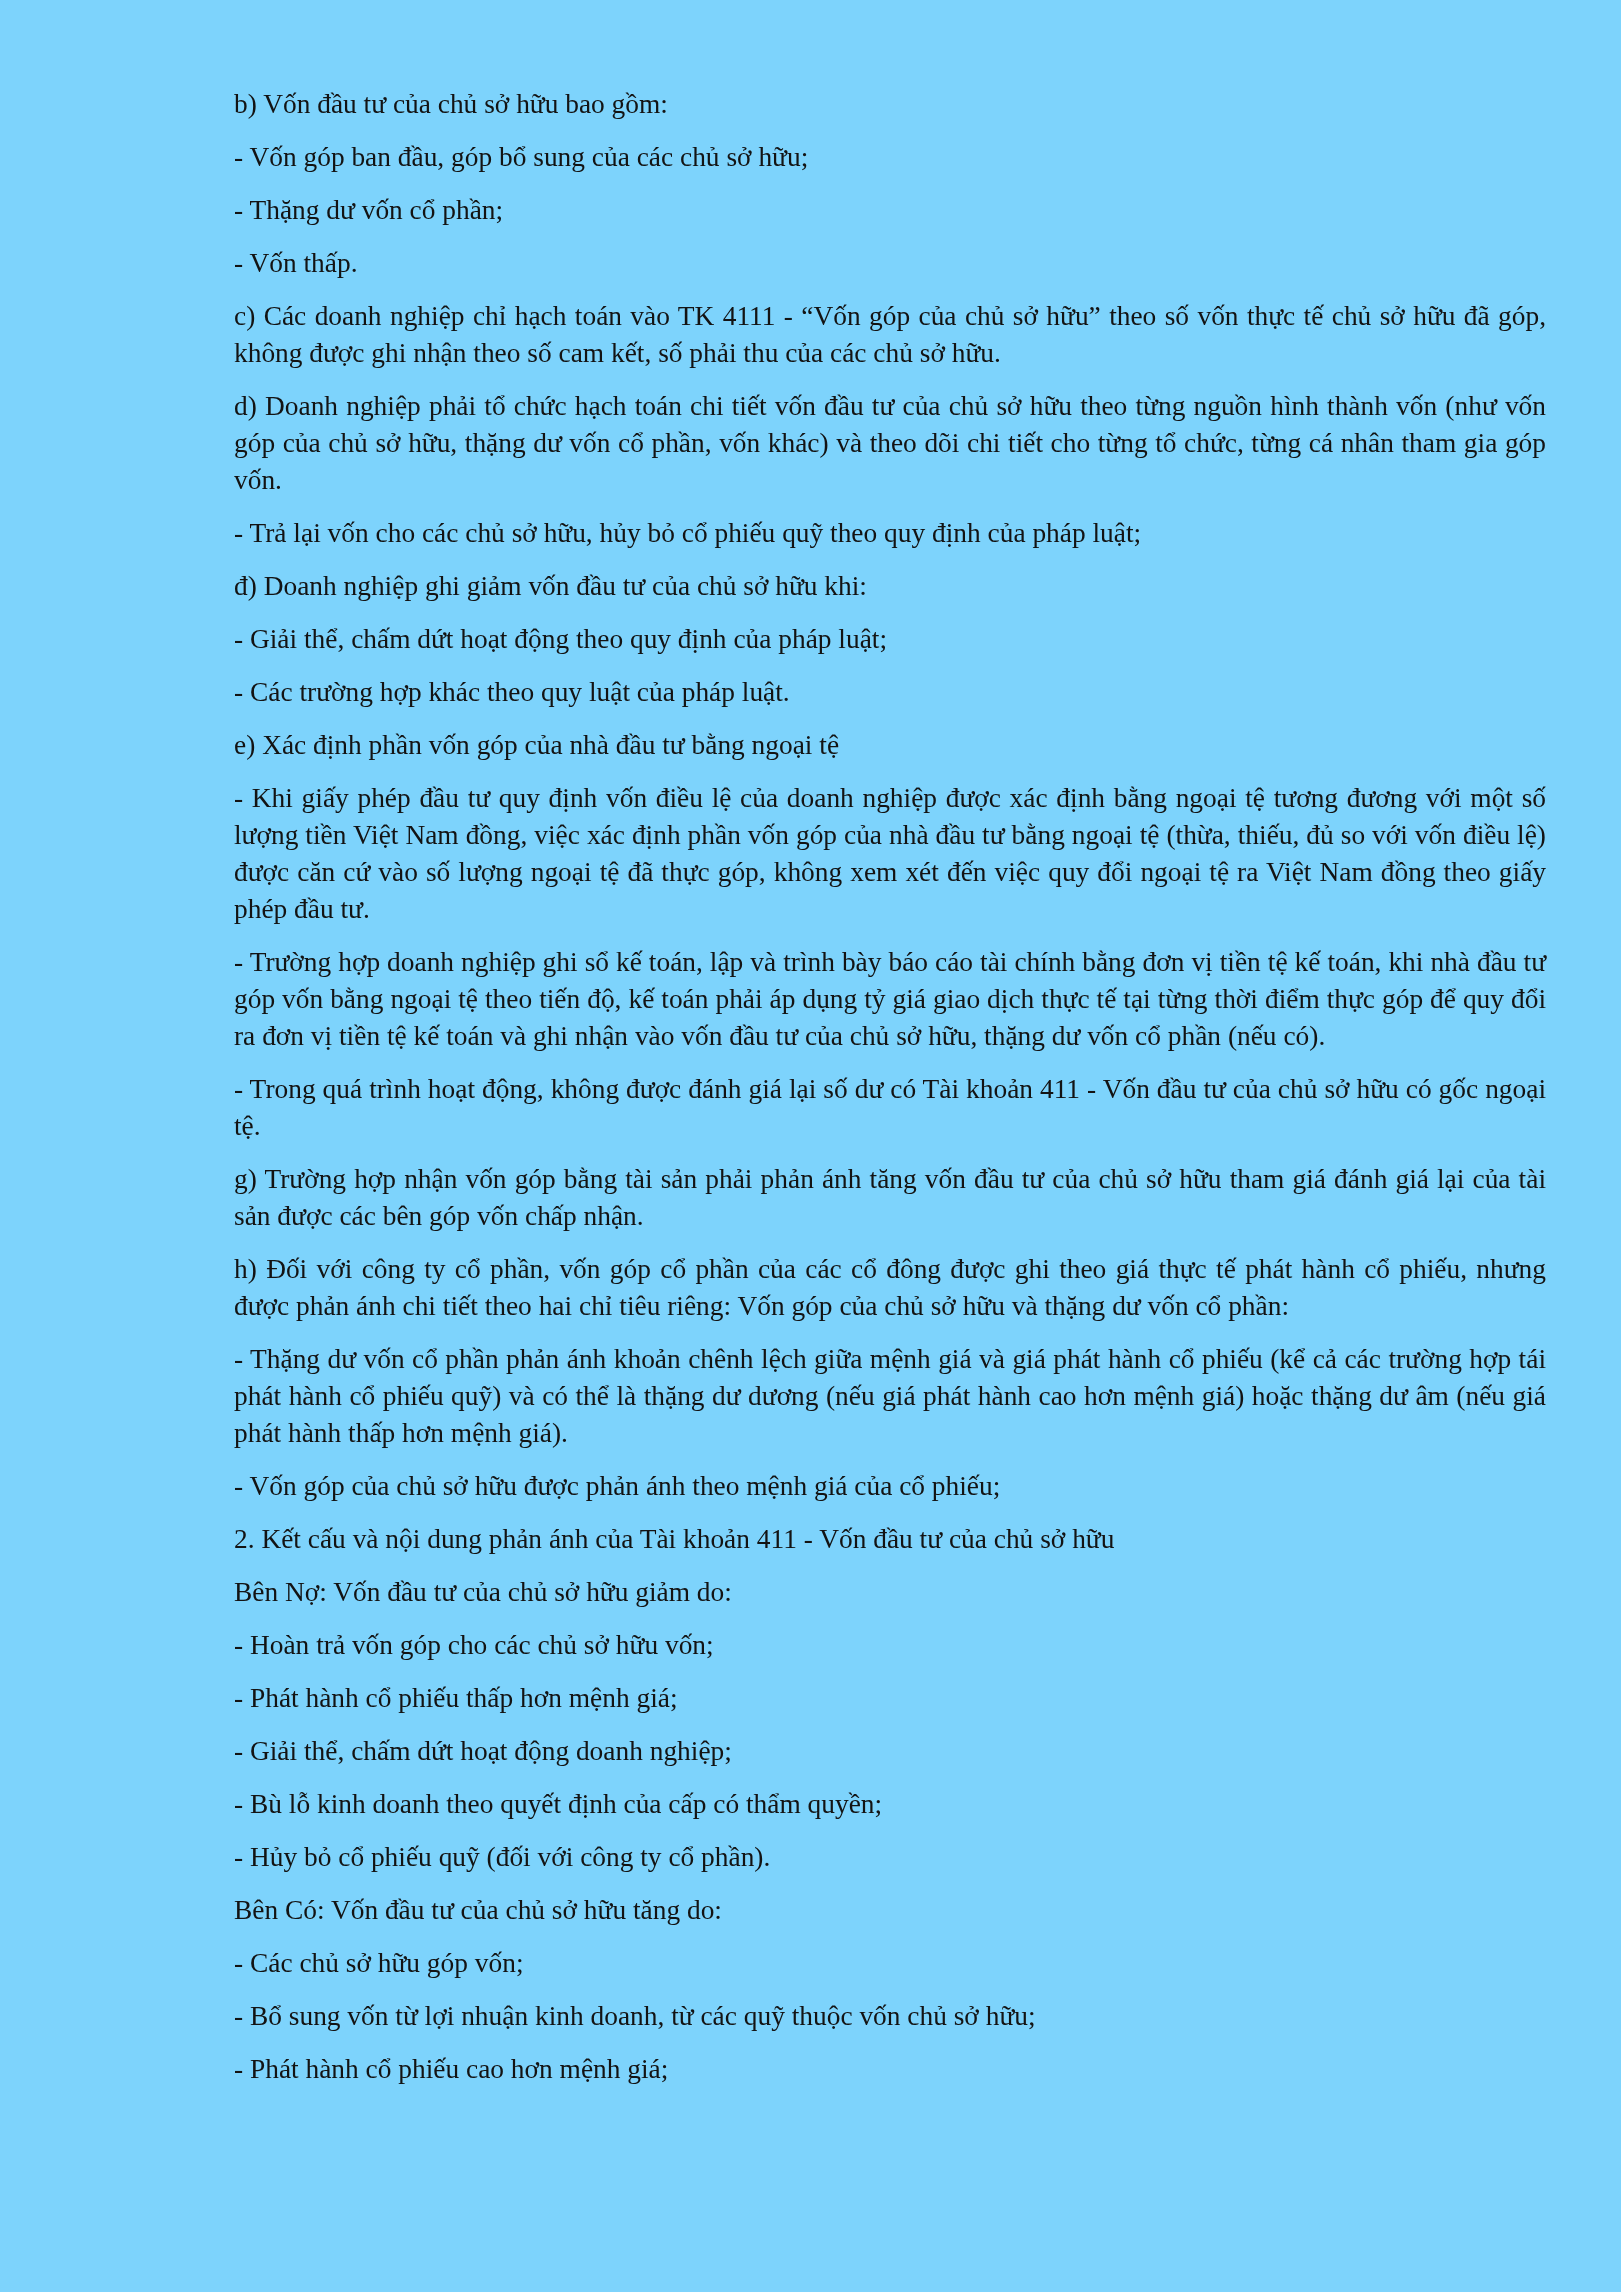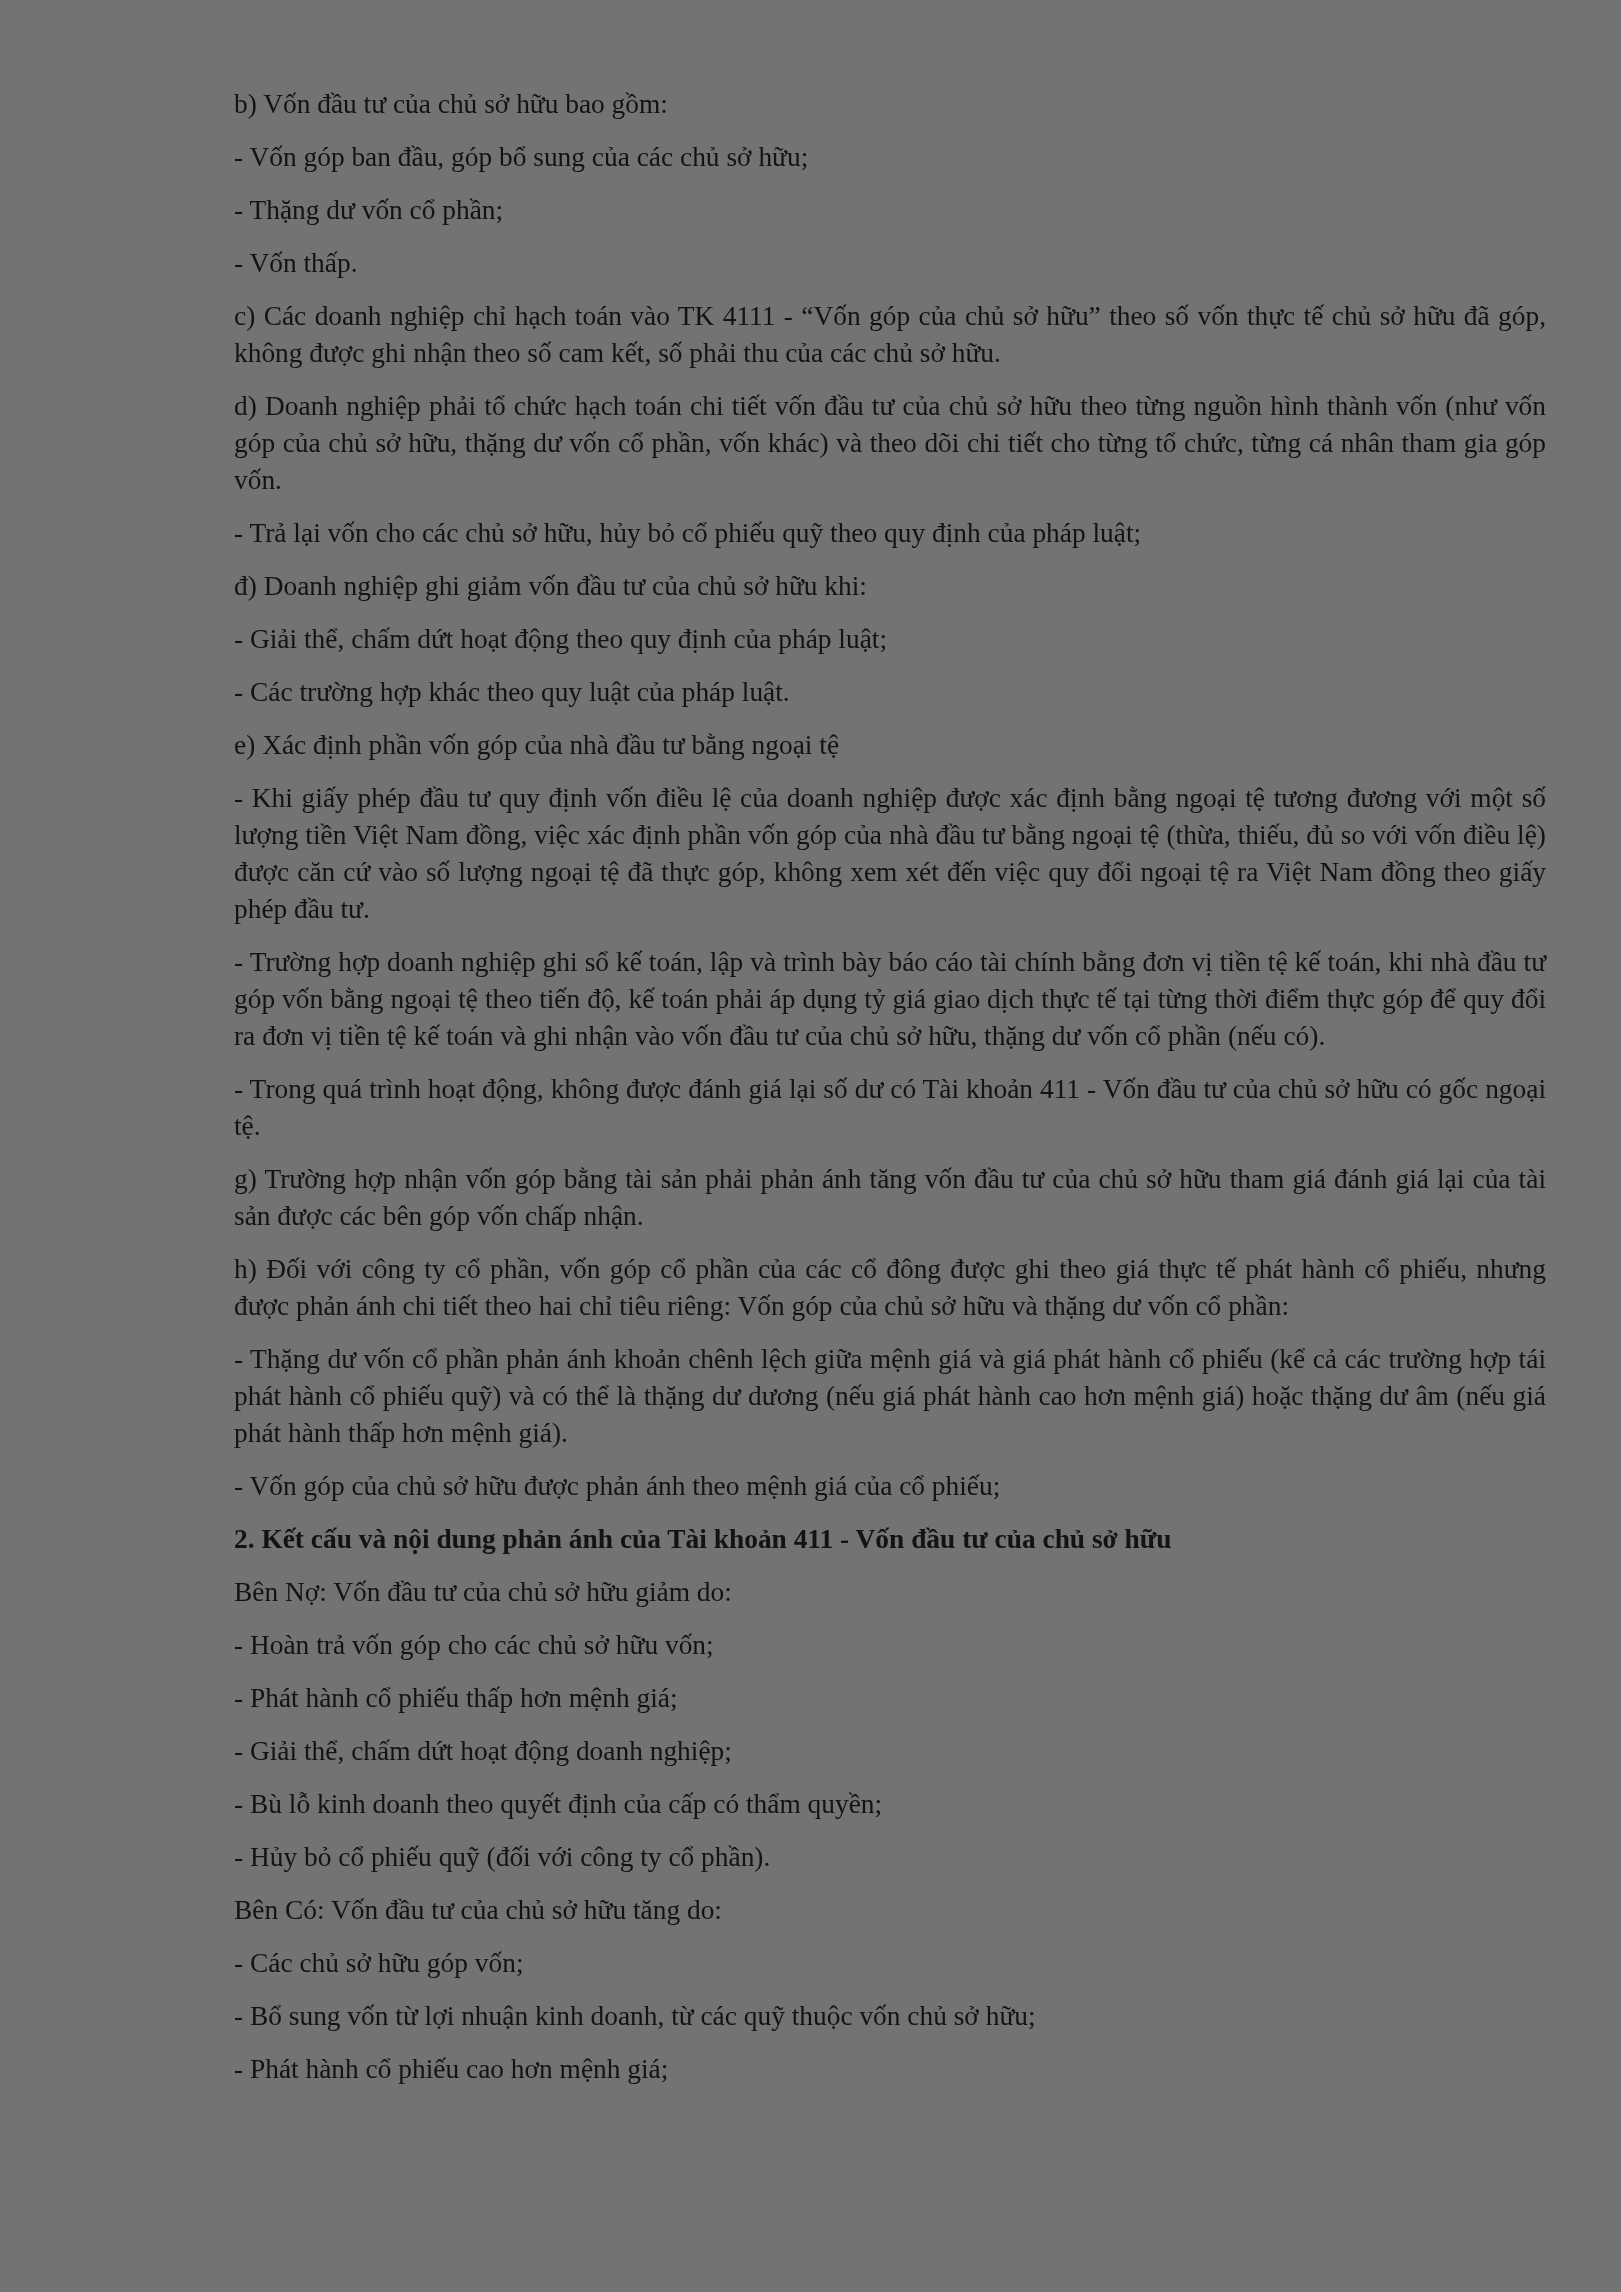--- a/index.html
+++ b/index.html
@@ -5,37 +5,37 @@
   html, body {
     margin: 0;
     padding: 0;
     background: #ffffff;
   }
   .page {
     position: relative;
     width: 1621px;
     height: 2293px;
     box-sizing: border-box;
-    background: #737373;
+    background: #7dd3fc;
     padding: 86px 75px 0 234px;
     overflow: hidden;
   }
   .doc-body {
     font-family: "Liberation Serif", "DejaVu Serif", serif;
     font-size: 27.4px;
     line-height: 37px;
     color: #131313;
     text-align: justify;
   }
   .doc-body p {
     margin: 0 0 16px 0;
     padding: 0;
   }
   .doc-body p.bold {
-    font-weight: bold;
+    font-weight: normal;
   }
   .doc-body b {
     font-weight: normal;
   }
 </style>
 </head>
 <body>
 
 <div class="page">
   <div class="doc-body">

